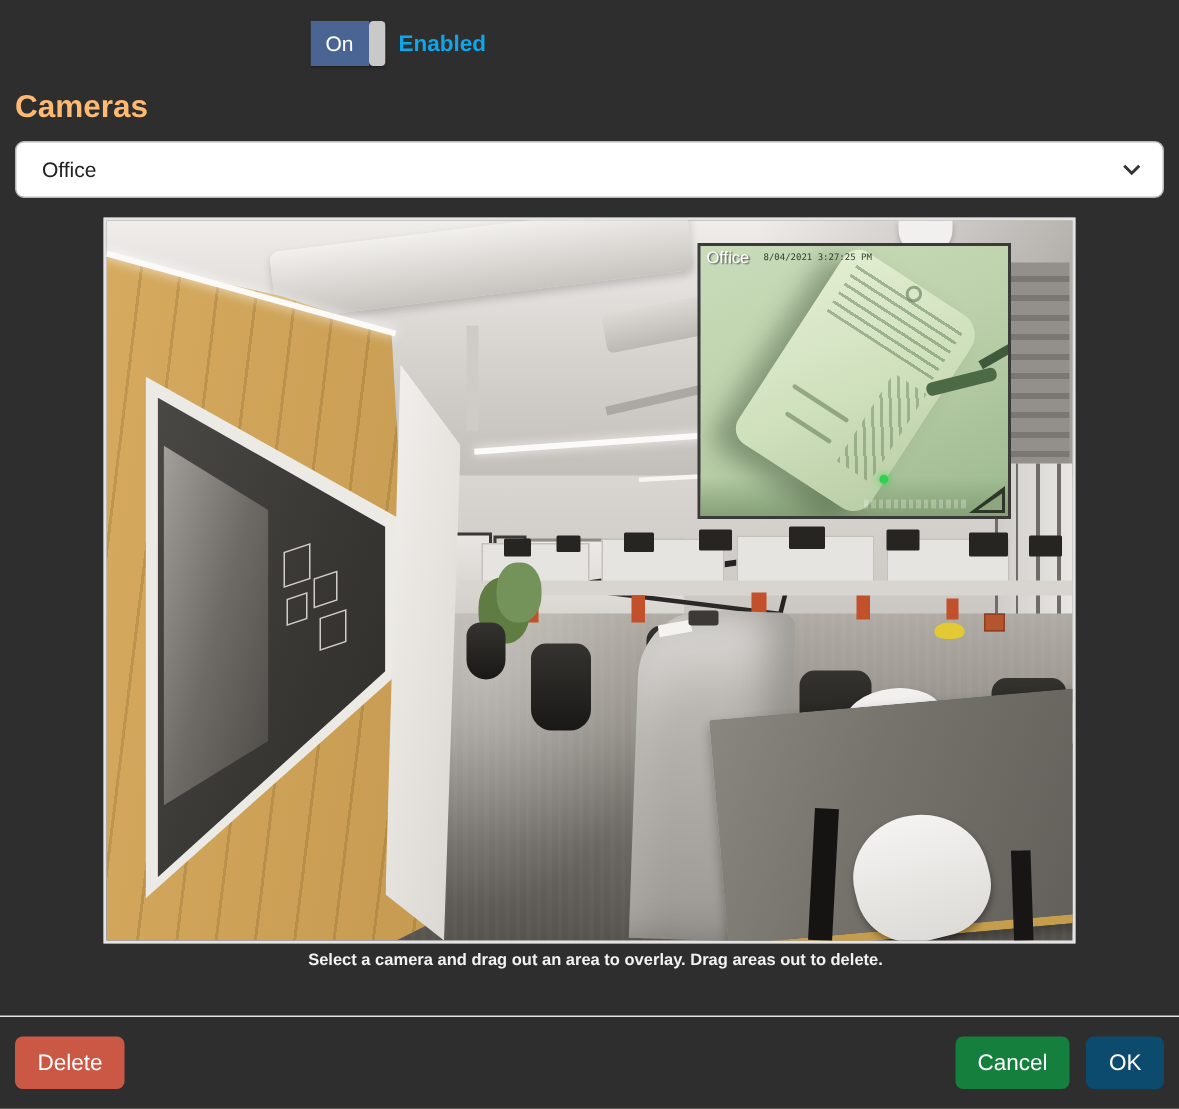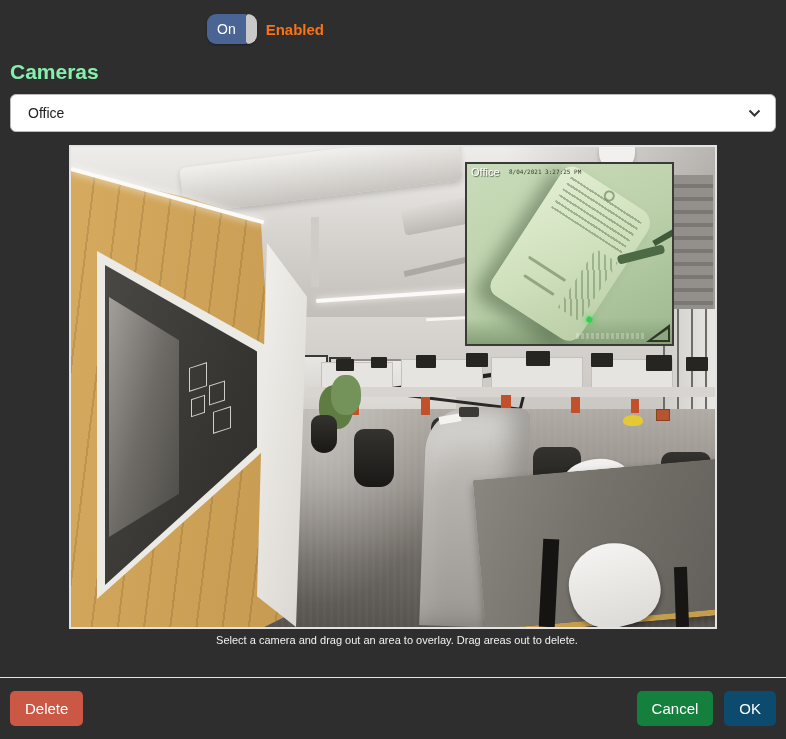--- a/index.html
+++ b/index.html
@@ -3,28 +3,28 @@
 <meta charset="utf-8">
 <style>
   html,body{margin:0;padding:0;}
   body{
     width:786px;height:739px;position:relative;overflow:hidden;
     background:#2e2e2e;font-family:"Liberation Sans",sans-serif;
     -webkit-font-smoothing:antialiased;
   }
   
   .toggle-row{display:flex;align-items:center;gap:9px;padding:14px 0 0 207px;}
-  .toggle{display:flex;height:30px;border-radius:9px;overflow:hidden;cursor:pointer;
+  .toggle{display:flex;height:30px;border-radius:0;overflow:hidden;cursor:pointer;
           box-shadow:0 1px 2px rgba(0,0,0,.35);}
   .toggle-on{background:#4a6593;color:#fff;font-size:14px;display:flex;align-items:center;
              padding:0 10px;}
   .toggle-handle{width:11px;background:#c9c9c9;border-radius:3px;}
-  .toggle-label{color:#f97316;font-size:15px;font-weight:600;}
-  
-  .page-heading{margin:16px 0 0 10px;font-size:21px;font-weight:600;color:#86efac;}
+  .toggle-label{color:#0ea5e9;font-size:15px;font-weight:600;}
+  
+  .page-heading{margin:16px 0 0 10px;font-size:21px;font-weight:600;color:#fdba74;}
   .camera-select{margin:10px 10px 0 10px;height:36px;background:#fff;border:1px solid #b9b9b9;
     border-radius:6px;display:flex;align-items:center;justify-content:space-between;
     padding:0 14px 0 17px;font-size:14px;color:#222;cursor:pointer;}
   
   .preview{width:644px;height:480px;margin:13px auto 0 auto;border:2px solid #e3e3e3;
     position:relative;overflow:hidden;background:#9a958f;}
   .abs{position:absolute;}
   
   .ceiling{left:0;top:0;width:644px;height:178px;
     background:linear-gradient(180deg,#efedea 0%,#d9d6d2 45%,#c0bcb7 100%);}
@@ -166,21 +166,21 @@
     text-shadow:1px 1px 1px rgba(0,0,0,.6);}
   .inset-timestamp{left:42px;top:4px;font-size:6px;color:rgba(35,45,30,.9);
     font-family:"DejaVu Sans Mono",monospace;white-space:nowrap;}
   .inset-watermark{right:26px;bottom:5px;width:70px;height:6px;opacity:.5;
     background:repeating-linear-gradient(90deg,rgba(255,255,255,.5) 0 3px,rgba(0,0,0,0) 3px 5px);}
   .resize-tri-outer{right:2px;bottom:2px;width:0;height:0;
     border-left:24px solid transparent;border-bottom:18px solid #2e3627;}
   .resize-tri-inner{right:4px;bottom:4px;width:0;height:0;
     border-left:16px solid transparent;border-bottom:11px solid #8ea680;}
   
-  .caption{margin-top:5px;text-align:center;font-size:11px;font-weight:normal;color:#f2f2f2;padding-left:8px;}
+  .caption{margin-top:5px;text-align:center;font-size:11px;font-weight:bold;color:#f2f2f2;padding-left:8px;}
   .footer{position:absolute;left:0;right:0;bottom:0;height:62px;border-top:1px solid #e5e5e5;
     display:flex;align-items:center;justify-content:space-between;padding:0 10px;box-sizing:border-box;}
   .btn{border:none;border-radius:5px;color:#fff;font-size:15px;
     font-family:"Liberation Sans",sans-serif;padding:9px 15px;cursor:pointer;}
   .btn-delete{background:#cb5745;}
   .btn-cancel{background:#15803d;}
   .btn-ok{background:#0c4a6e;}
   .footer-right{display:flex;gap:11px;}
 </style>
 </head>

